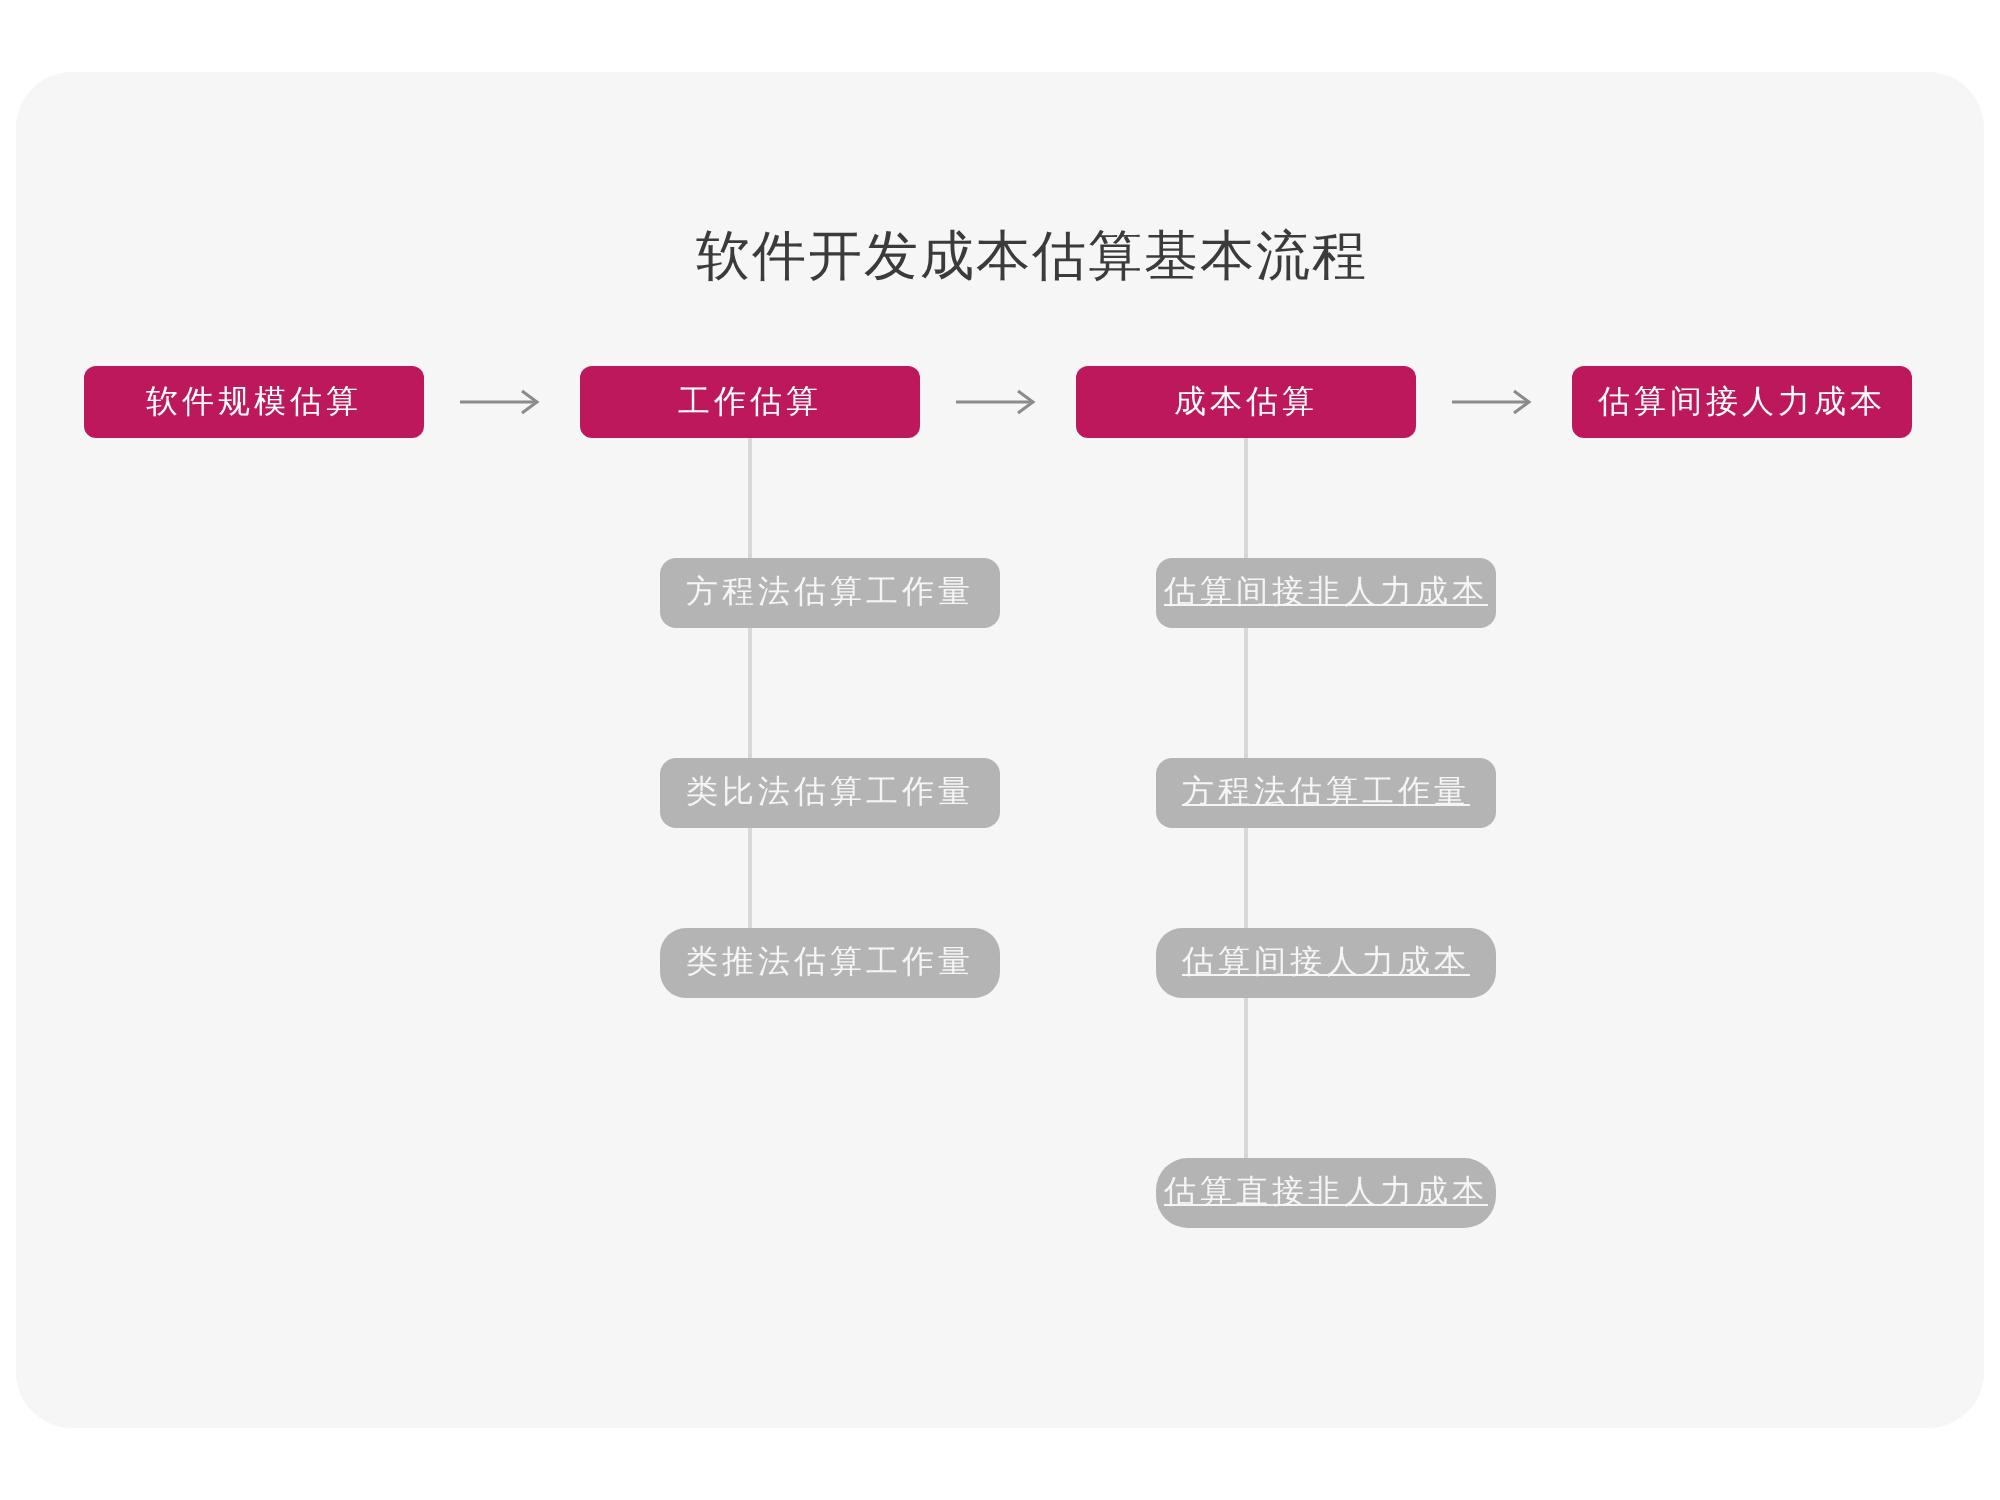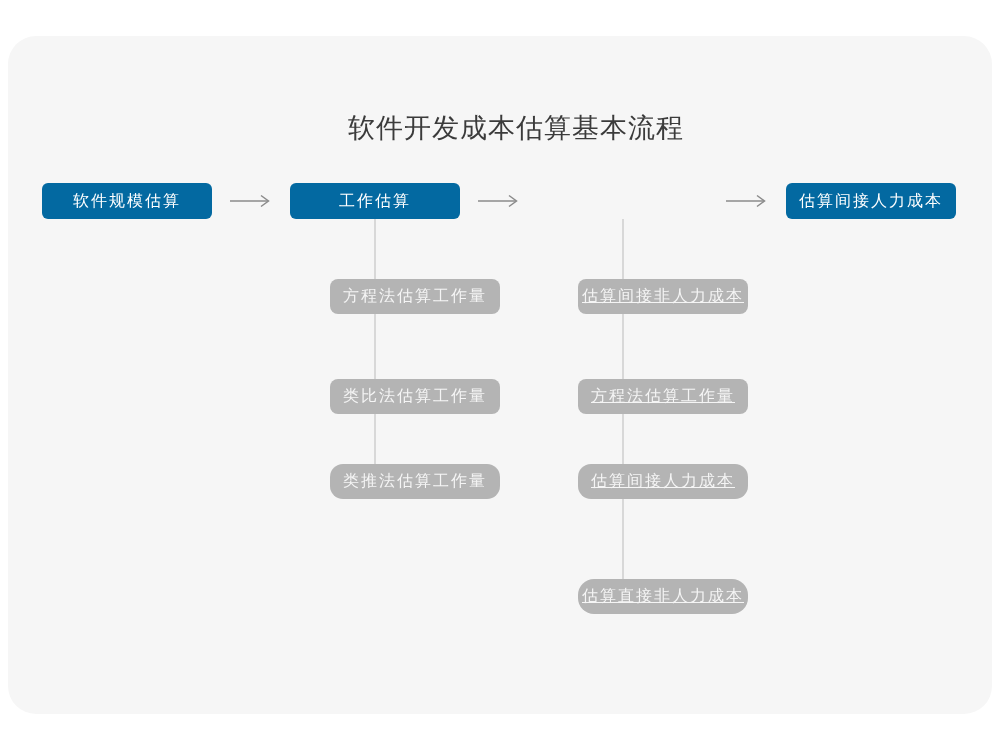--- a/index.html
+++ b/index.html
@@ -44,21 +44,21 @@
   }
   .vline.v2 { left: 374px; top: 219px; height: 278px; }
   .vline.v3 { left: 622px; top: 219px; height: 378px; }
 
   
   .stage {
     position: absolute;
     top: 183px;
     width: 170px;
     height: 36px;
-    background: #0369a1;
+    background: #be185d;
     border-radius: 6px;
     color: #ffffff;
     font-size: 16px;
     letter-spacing: 2px;
     display: flex;
     align-items: center;
     justify-content: center;
     white-space: nowrap;
   }
   .stage.s0 { left: 42px; }
@@ -106,20 +106,21 @@
 <div class="canvas">
   <div class="card"></div>
 
   <h1 class="title">软件开发成本估算基本流程</h1>
 
   <div class="vline v2"></div>
   <div class="vline v3"></div>
 
   <div class="stage s0">软件规模估算</div>
   <div class="stage s1">工作估算</div>
+  <div class="stage s2">成本估算</div>
   <div class="stage s3">估算间接人力成本</div>
 
   <svg class="arrow a0" viewBox="0 0 42 14">
     <line x1="1" y1="7" x2="39" y2="7" stroke="#8b8b8b" stroke-width="1.5"></line>
     <polyline points="32,1.5 39.5,7 32,12.5" fill="none" stroke="#8b8b8b" stroke-width="1.5"></polyline>
   </svg>
   <svg class="arrow a1" viewBox="0 0 42 14">
     <line x1="1" y1="7" x2="39" y2="7" stroke="#8b8b8b" stroke-width="1.5"></line>
     <polyline points="32,1.5 39.5,7 32,12.5" fill="none" stroke="#8b8b8b" stroke-width="1.5"></polyline>
   </svg>

